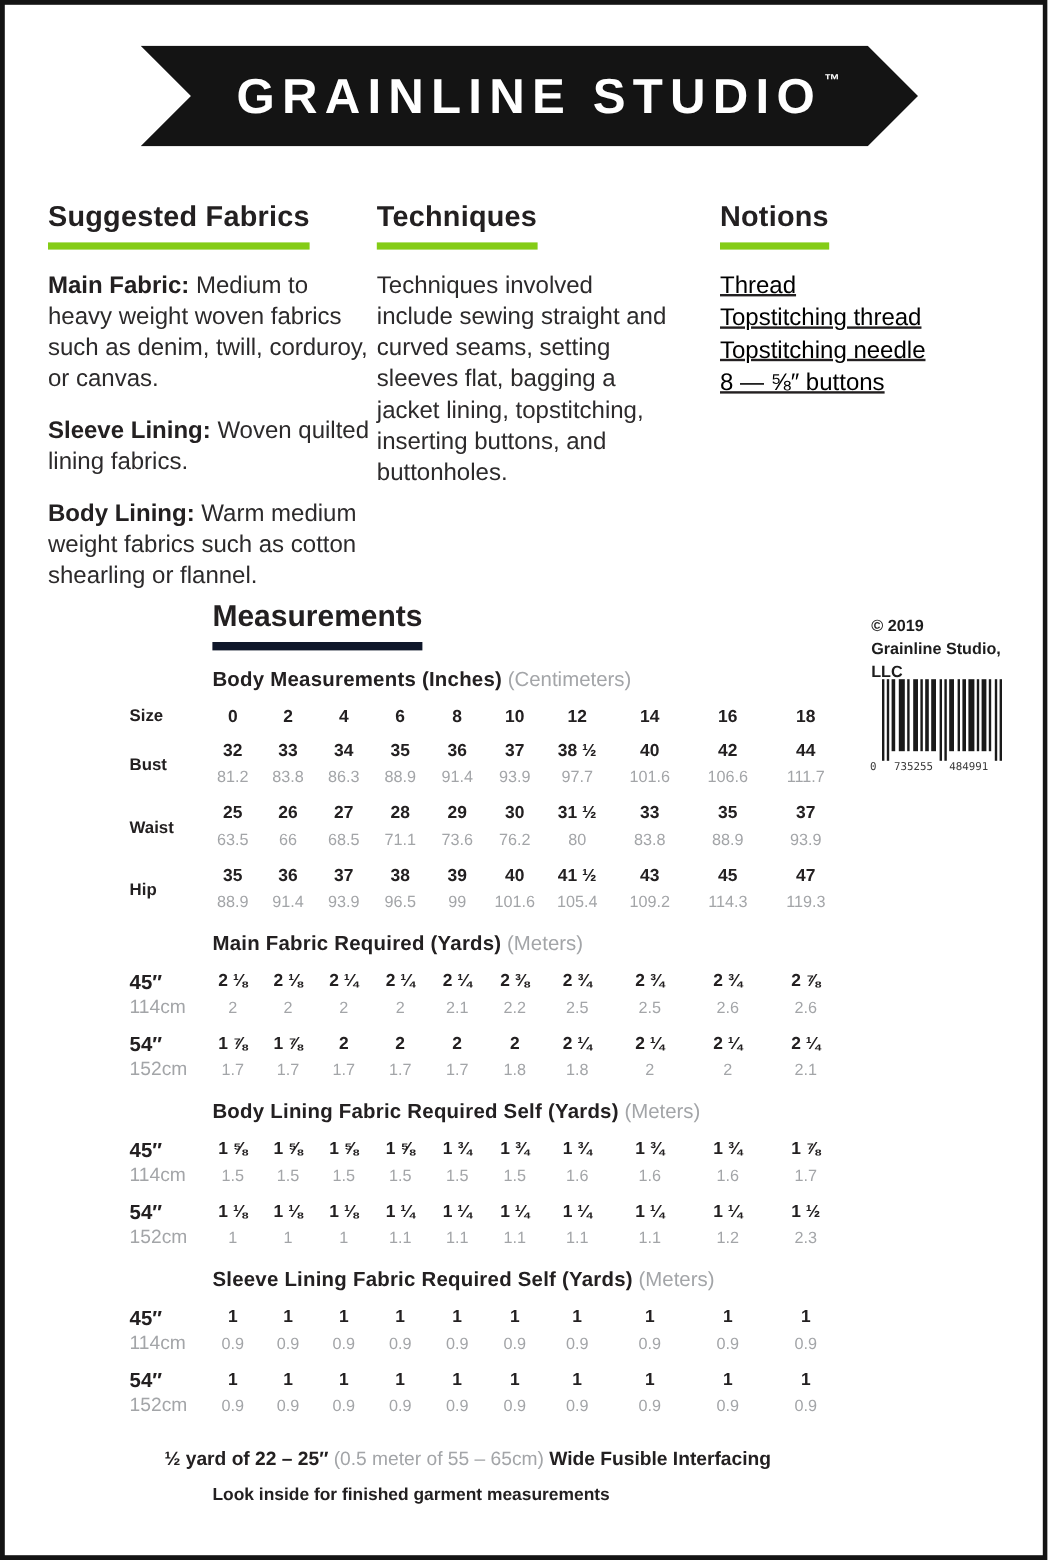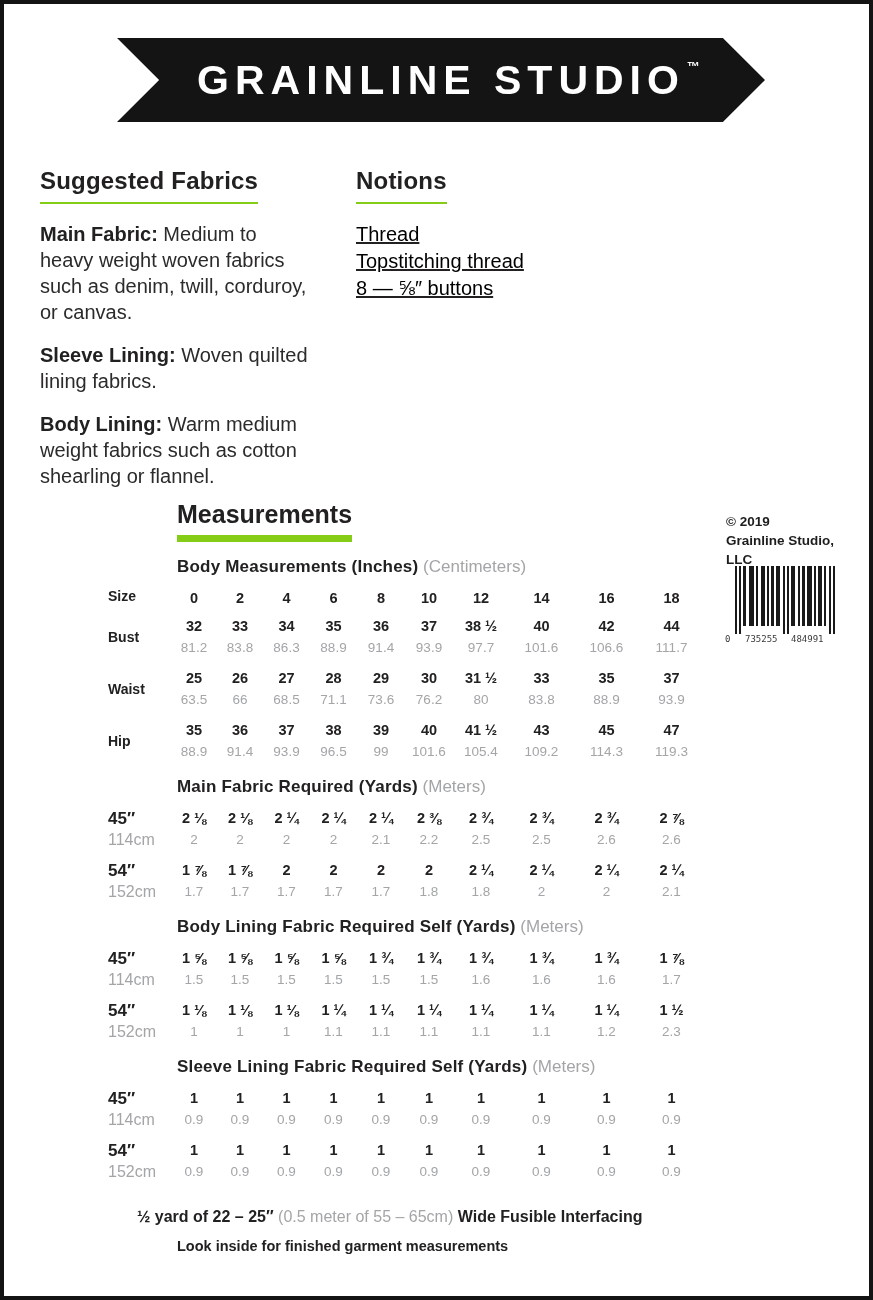--- a/index.html
+++ b/index.html
@@ -9,32 +9,32 @@
   
   .banner{position:absolute;left:113px;top:34px;width:648px;height:84px;background:#141414;
           clip-path:polygon(0% 0%,93.5% 0%,100% 50%,93.5% 100%,0% 100%,6.5% 50%);
           display:flex;align-items:center;justify-content:center;}
   .brand{color:#fff;font-weight:bold;font-size:41px;letter-spacing:6px;white-space:nowrap;padding-left:14px;}
   .tm{color:#fff;font-weight:bold;font-size:13px;letter-spacing:1px;vertical-align:top;position:relative;top:-14px;left:2px;}
 
   
   .info-columns{position:absolute;left:36px;top:163px;width:800px;display:flex;}
   .col h2{margin:0;display:inline-block;font-size:24px;font-weight:bold;letter-spacing:.2px;
-          border-bottom:2px solid #84cc16;padding-bottom:7px;}
+          border-bottom:6px solid #84cc16;padding-bottom:7px;}
   .col-1{width:274px;}
   .col-2{width:244px;margin-left:0px;}
   .col-3{width:230px;margin-left:42px;text-decoration:underline;}
   .para{margin:17px 0 0 0;font-size:20px;line-height:26px;color:#2c2a2b;}
   .para b{color:#232021;}
   .notions-list{list-style:none;margin:17px 0 0 0;padding:0;font-size:20px;line-height:27px;color:#000000;}
 
   
   .measurements{position:absolute;left:80px;top:496px;width:620px;}
   .mh h2{margin:0 0 0 93px;display:inline-block;font-size:25px;font-weight:bold;
-         border-bottom:7px solid #84cc16;padding-bottom:6px;}
+         border-bottom:7px solid #0f172a;padding-bottom:6px;}
   .m-table{margin-top:0;}
   .t-title{margin:15px 0 11px 93px;font-size:17px;color:#232021;}
   .t-title b{font-weight:bold;letter-spacing:.2px;}
   .t-title .alt{color:#a3a5a8;font-weight:normal;}
   .t-row{display:flex;margin-bottom:10px;margin-left:19px;}
   .t-row.one{margin-bottom:7px;}
   .t-label{width:78px;display:flex;flex-direction:column;justify-content:center;padding-left:5px;box-sizing:border-box;}
   .t-label .lc{font-size:14px;font-weight:bold;}
   .t-label .l1{font-size:17px;font-weight:bold;line-height:21px;}
   .t-label .l2{font-size:16px;color:#a3a5a8;line-height:21px;}
@@ -64,25 +64,30 @@
       <span class="tm">™</span>
   </div>
 
   <section class="info-columns">
     <div class="col col-1">
       <h2>Suggested Fabrics</h2>
       <p class="para"><b>Main Fabric:</b> <span>Medium to heavy weight woven fabrics such as denim, twill, corduroy, or canvas.</span></p>
       <p class="para"><b>Sleeve Lining:</b> <span>Woven quilted lining fabrics.</span></p>
       <p class="para"><b>Body Lining:</b> <span>Warm medium weight fabrics such as cotton shearling or flannel.</span></p>
     </div>
+    <div class="col col-2">
+      <h2>Techniques</h2>
+      <p class="para">Techniques involved include sewing straight and curved seams, setting sleeves flat, bagging a jacket lining, topstitching, inserting buttons, and buttonholes.</p>
+    </div>
     <div class="col col-3">
       <h2>Notions</h2>
       <ul class="notions-list">
         <li>Thread</li>
         <li>Topstitching thread</li>
+        <li>Topstitching needle</li>
         <li>8 — ⅝″ buttons</li>
       </ul>
     </div>
   </section>
 
   <section class="measurements">
     <div class="mh"><h2>Measurements</h2></div>
     <div class="m-table">
         <div class="t-title"><b>Body Measurements (Inches)</b> <span class="alt">(Centimeters)</span></div>
         <div class="t-row one">

